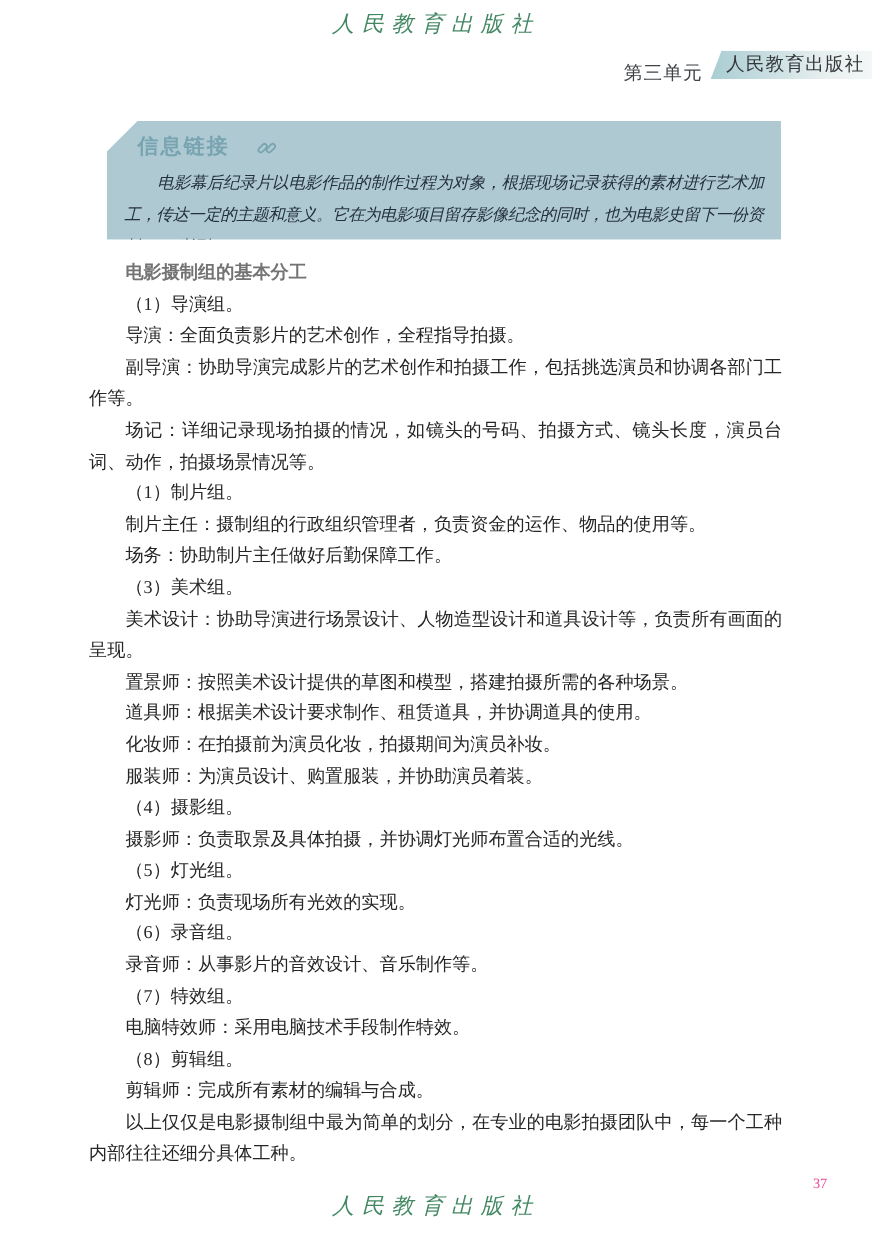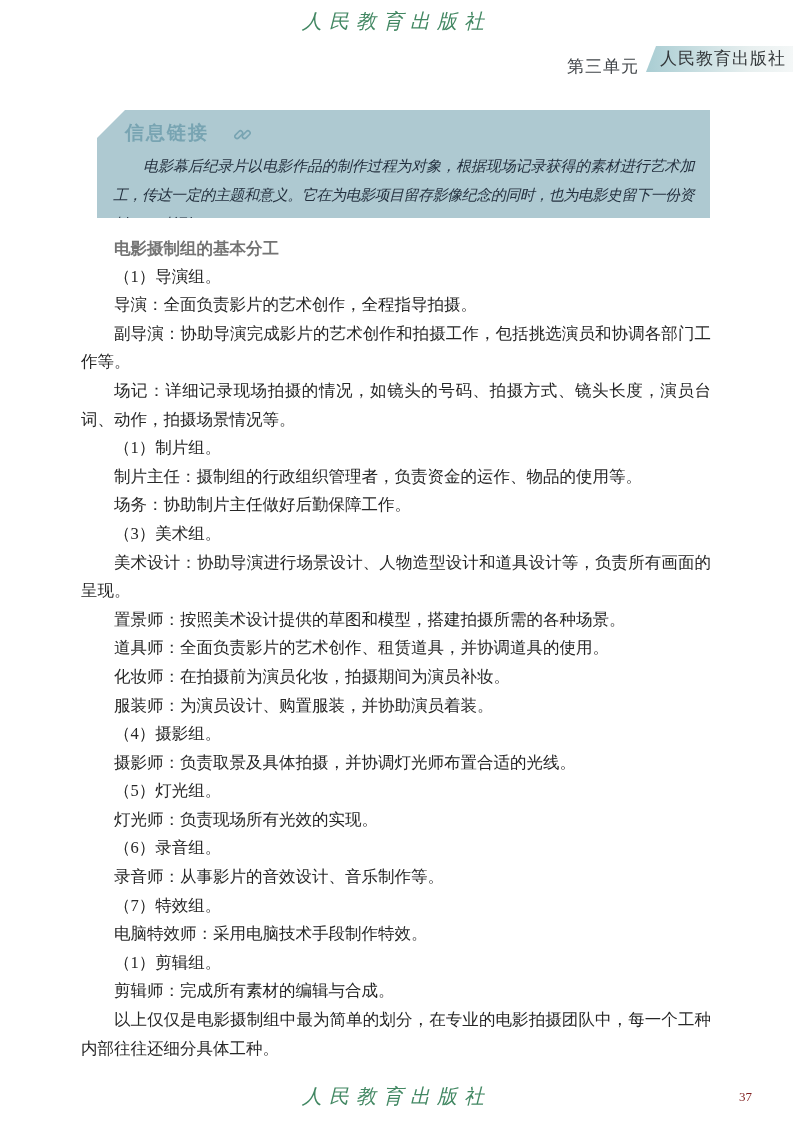--- a/index.html
+++ b/index.html
@@ -89,23 +89,22 @@
   }
   .para{
     margin:0;
     font-size:16.5px;line-height:28.6px;
     text-indent:2em;text-align:justify;
     font-family:"Liberation Serif",serif;
   }
   
   .page-number{
     position:absolute;top:1068px;right:41px;
-    font-size:13px;color:#7f1d1d;
+    font-size:13px;color:#ec4899;
     font-family:"Liberation Serif",serif;
-    margin-top:21px;
   }
 </style>
 </head>
 <body>
 
 <div class="page">
 
   <div class="logo logo-top">人民教育出版社</div>
 
   <div class="header-row">
@@ -132,32 +131,32 @@
         <p class="para">（1）导演组。</p>
         <p class="para">导演：全面负责影片的艺术创作，全程指导拍摄。</p>
         <p class="para">副导演：协助导演完成影片的艺术创作和拍摄工作，包括挑选演员和协调各部门工作等。</p>
         <p class="para">场记：详细记录现场拍摄的情况，如镜头的号码、拍摄方式、镜头长度，演员台词、动作，拍摄场景情况等。</p>
         <p class="para">（1）制片组。</p>
         <p class="para">制片主任：摄制组的行政组织管理者，负责资金的运作、物品的使用等。</p>
         <p class="para">场务：协助制片主任做好后勤保障工作。</p>
         <p class="para">（3）美术组。</p>
         <p class="para">美术设计：协助导演进行场景设计、人物造型设计和道具设计等，负责所有画面的呈现。</p>
         <p class="para">置景师：按照美术设计提供的草图和模型，搭建拍摄所需的各种场景。</p>
-        <p class="para">道具师：全面负责影片的艺术创作、租赁道具，并协调道具的使用。</p>
+        <p class="para">道具师：根据美术设计要求制作、租赁道具，并协调道具的使用。</p>
         <p class="para">化妆师：在拍摄前为演员化妆，拍摄期间为演员补妆。</p>
         <p class="para">服装师：为演员设计、购置服装，并协助演员着装。</p>
         <p class="para">（4）摄影组。</p>
         <p class="para">摄影师：负责取景及具体拍摄，并协调灯光师布置合适的光线。</p>
         <p class="para">（5）灯光组。</p>
         <p class="para">灯光师：负责现场所有光效的实现。</p>
         <p class="para">（6）录音组。</p>
         <p class="para">录音师：从事影片的音效设计、音乐制作等。</p>
         <p class="para">（7）特效组。</p>
         <p class="para">电脑特效师：采用电脑技术手段制作特效。</p>
-        <p class="para">（1）剪辑组。</p>
+        <p class="para">（8）剪辑组。</p>
         <p class="para">剪辑师：完成所有素材的编辑与合成。</p>
         <p class="para">以上仅仅是电影摄制组中最为简单的划分，在专业的电影拍摄团队中，每一个工种内部往往还细分具体工种。</p>
       </div>
   </div>
 
   <div class="page-number">37</div>
 
   <div class="logo logo-bottom">人民教育出版社</div>
 
 </div>

